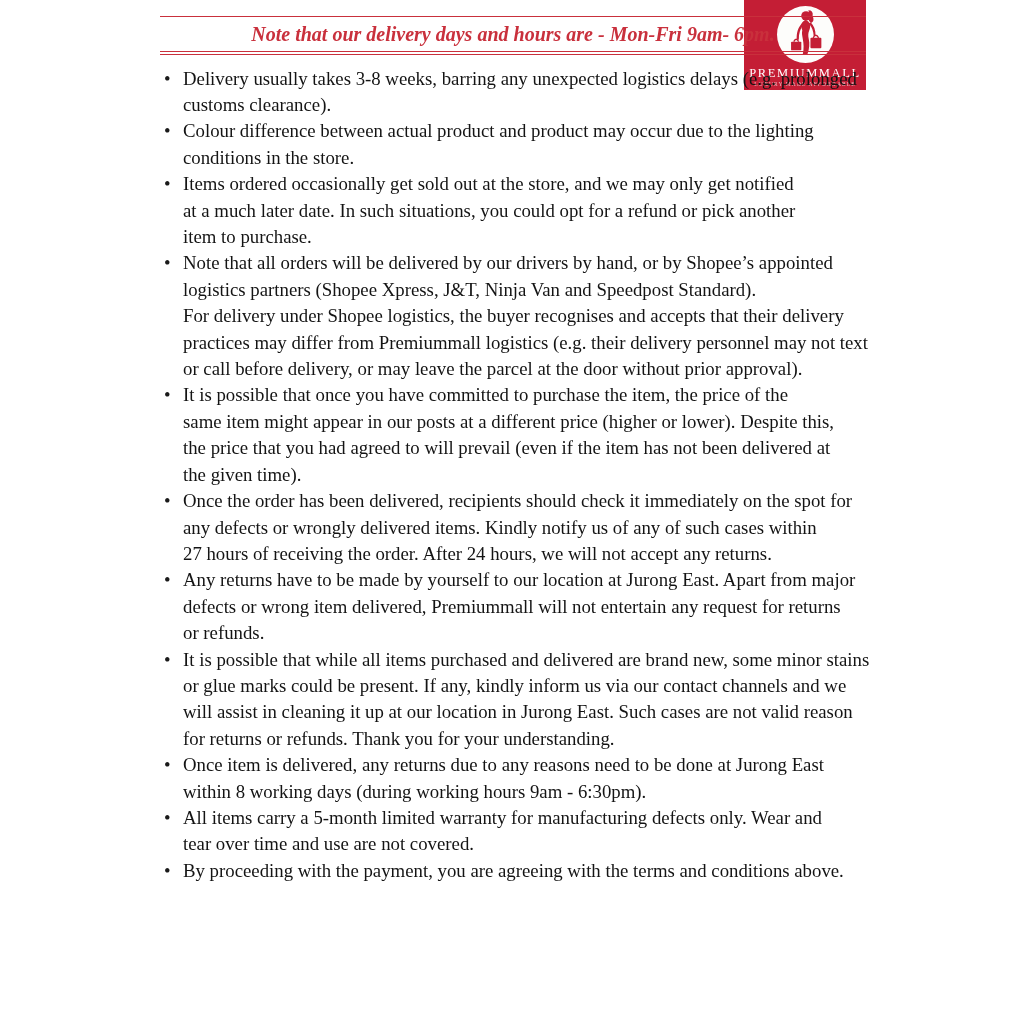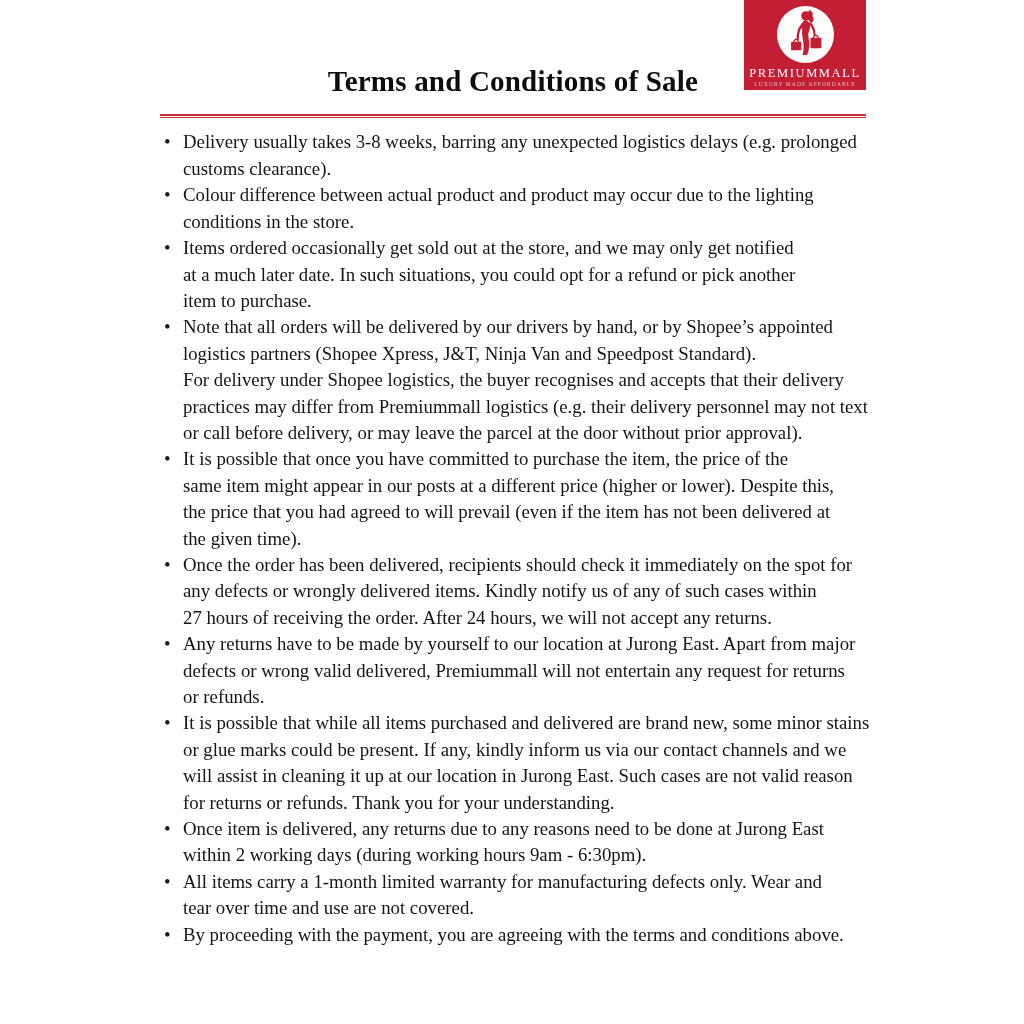--- a/index.html
+++ b/index.html
@@ -122,22 +122,22 @@
         <path d="M17.6 37.5 q2.6 -5 5.2 0"></path>
         <path d="M38 33.5 q2.9 -5.5 5.8 0"></path>
       </g>
     </svg>
   </div>
   <div class="logo-brand">PREMIUMMALL</div>
   <div class="logo-tagline">LUXURY MADE AFFORDABLE</div>
 </div>
 
 <div class="content">
-  <h1 class="title">Terms and Conditions of Sale</h1>
   <div class="rule-top"></div>
+  <div class="notice">Note that our delivery days and hours are - Mon-Fri 9am- 6pm.</div>
   <div class="rule-double"></div>
   <ul class="terms" id="terms-list">
       <li>
         <span class="dot">•</span>
         <span class="text">Delivery usually takes <b>3-8 weeks</b>, barring any unexpected logistics delays (e.g. prolonged
 customs clearance).</span>
       </li>
       <li>
         <span class="dot">•</span>
         <span class="text">Colour difference between actual product and product may occur due to the lighting
@@ -166,38 +166,38 @@
       </li>
       <li>
         <span class="dot">•</span>
         <span class="text">Once the order has been delivered, recipients should check it immediately on the spot for
 any defects or wrongly delivered items. Kindly notify us of any of such cases within
 <b>27 hours</b> of receiving the order. After 24 hours, we will not accept any returns.</span>
       </li>
       <li>
         <span class="dot">•</span>
         <span class="text">Any returns have to be made by yourself to our location at Jurong East. Apart from major
-defects or wrong valid delivered, Premiummall will not entertain any request for returns
+defects or wrong item delivered, Premiummall will not entertain any request for returns
 or refunds.</span>
       </li>
       <li>
         <span class="dot">•</span>
         <span class="text">It is possible that while all items purchased and delivered are brand new, some minor stains
 or glue marks could be present. If any, kindly inform us via our contact channels and we
 will assist in cleaning it up at our location in Jurong East. Such cases are not valid reason
 for returns or refunds. Thank you for your understanding.</span>
       </li>
       <li>
         <span class="dot">•</span>
         <span class="text">Once item is delivered, any returns due to any reasons need to be done at Jurong East
-within <b>2 working days</b> (during working hours 9am - 6:30pm).</span>
-      </li>
-      <li>
-        <span class="dot">•</span>
-        <span class="text">All items carry a <b>1-month</b> limited warranty for manufacturing defects only. Wear and
+within <b>8 working days</b> (during working hours 9am - 6:30pm).</span>
+      </li>
+      <li>
+        <span class="dot">•</span>
+        <span class="text">All items carry a <b>5-month</b> limited warranty for manufacturing defects only. Wear and
 tear over time and use are not covered.</span>
       </li>
       <li>
         <span class="dot">•</span>
         <span class="text">By proceeding with the payment, you are agreeing with the terms and conditions above.</span>
       </li>
     </ul>
 </div>
 
 </body></html>

